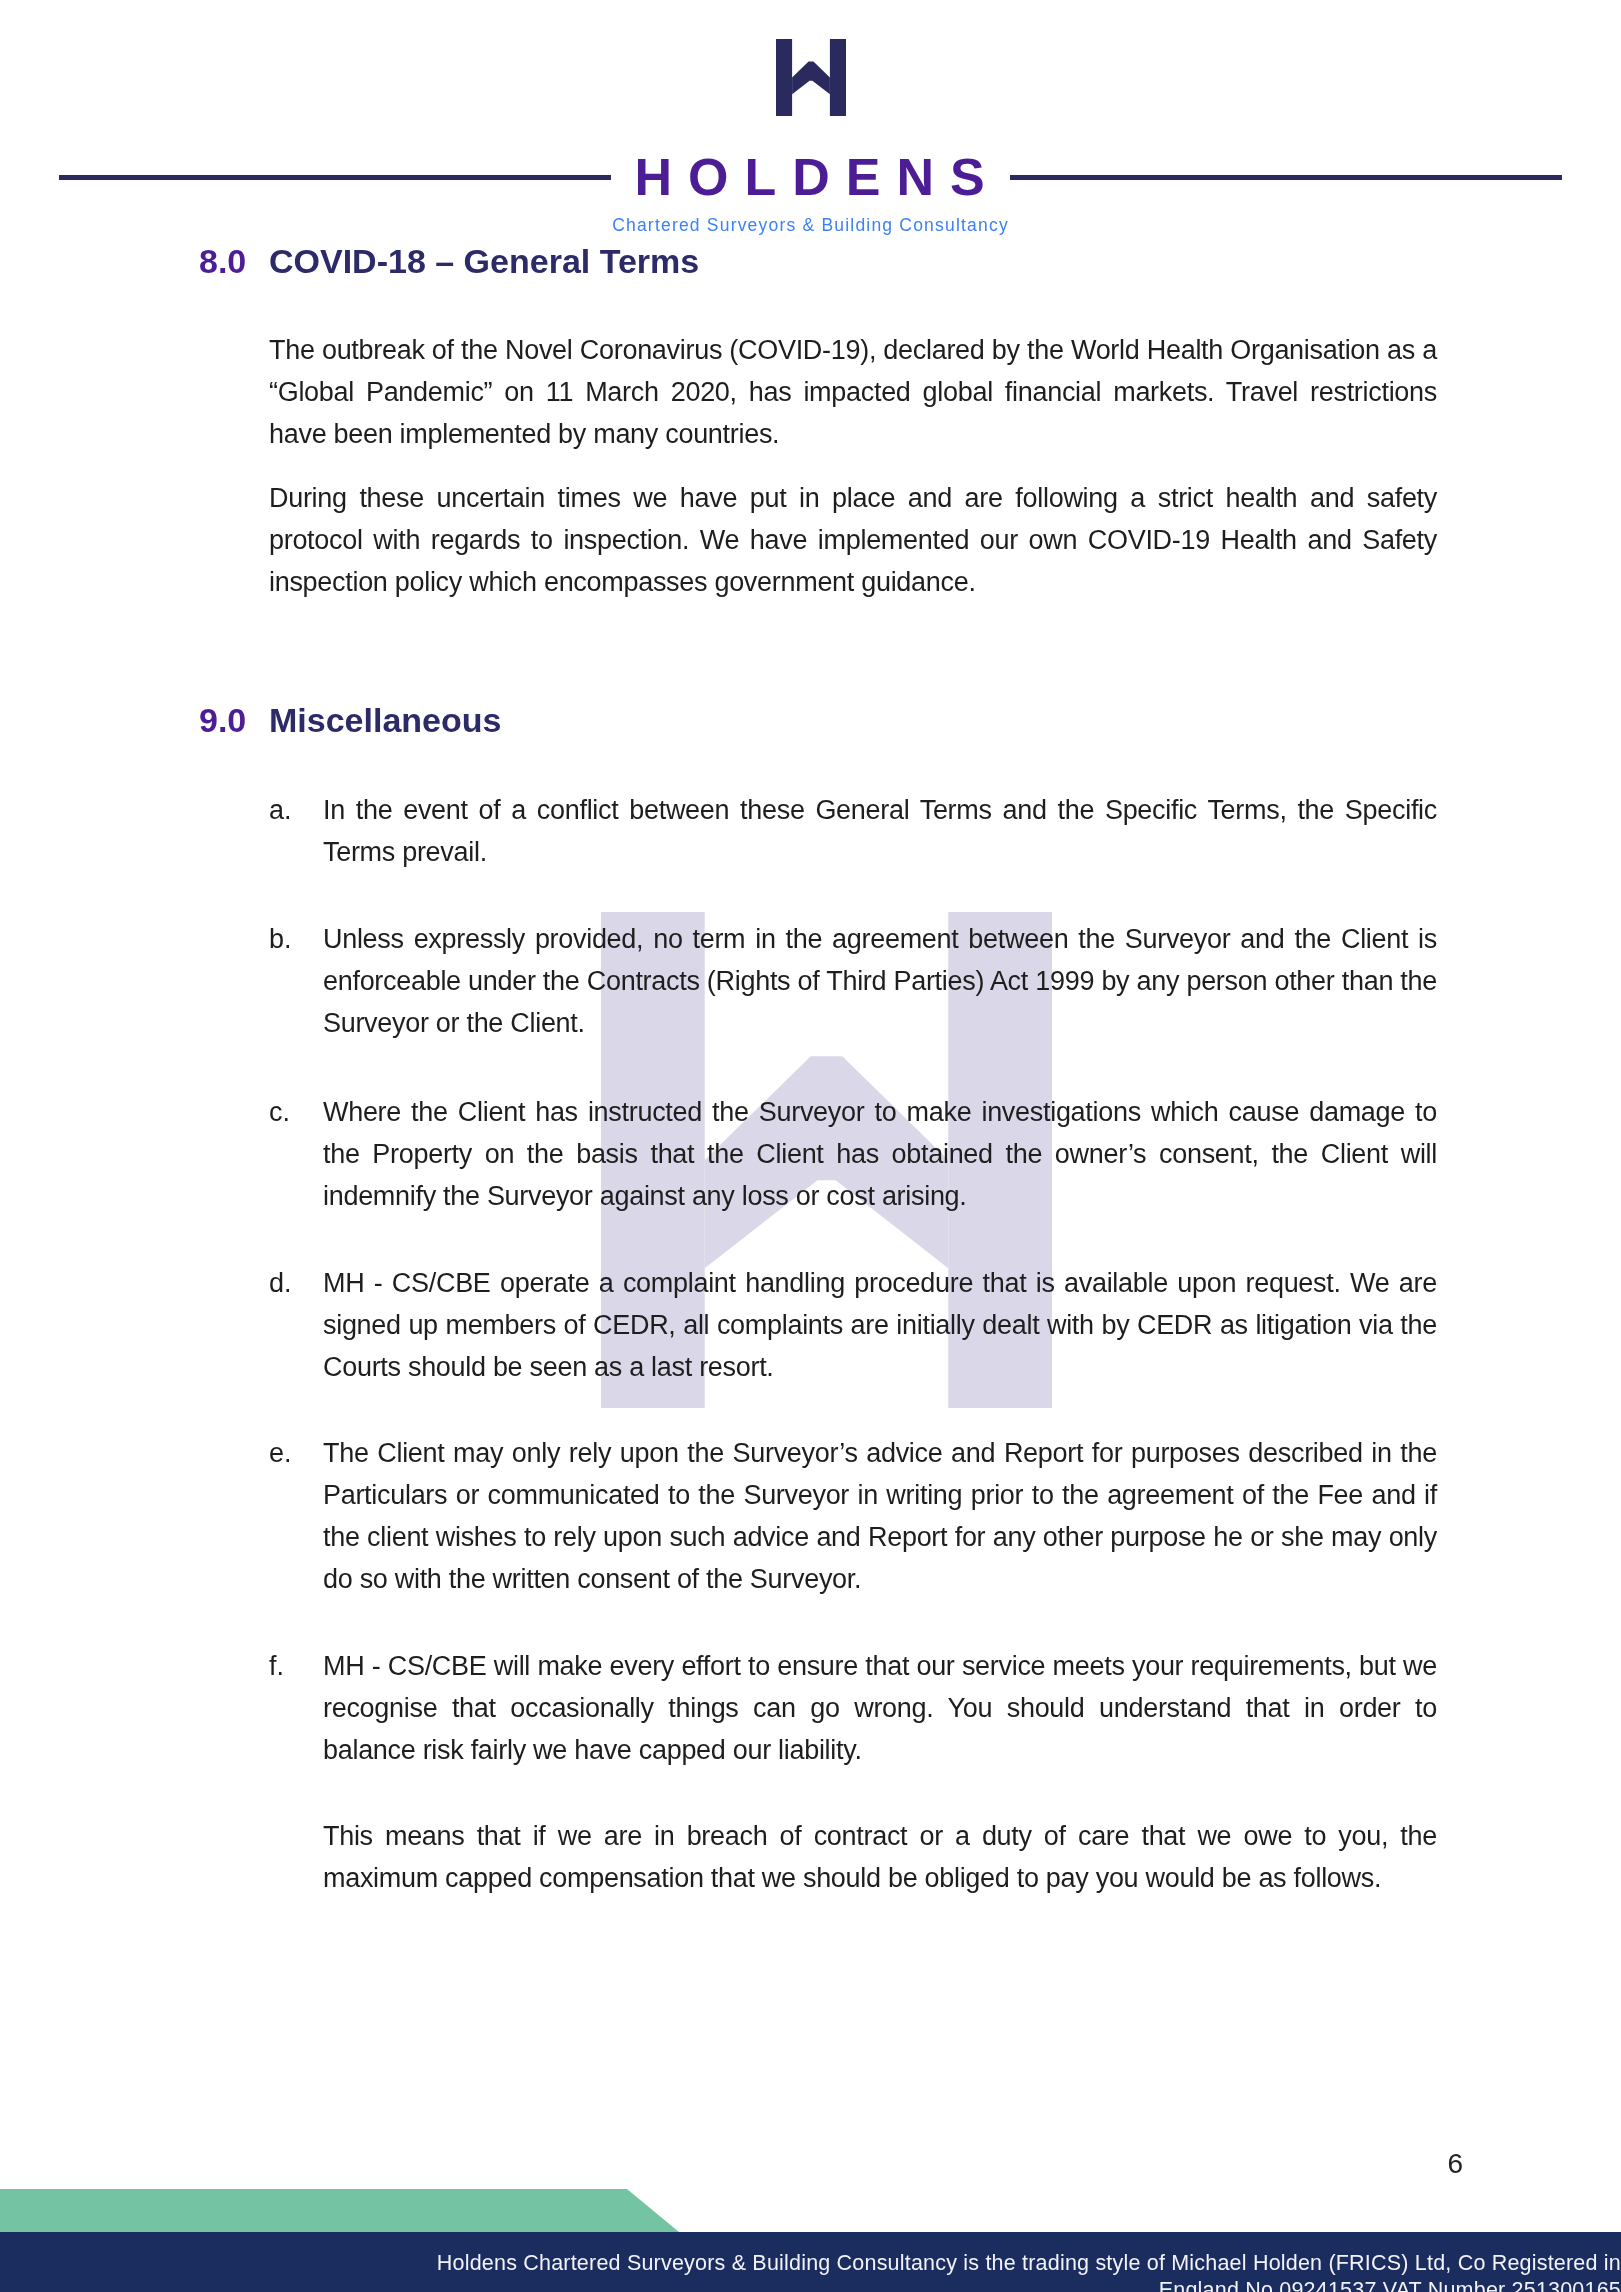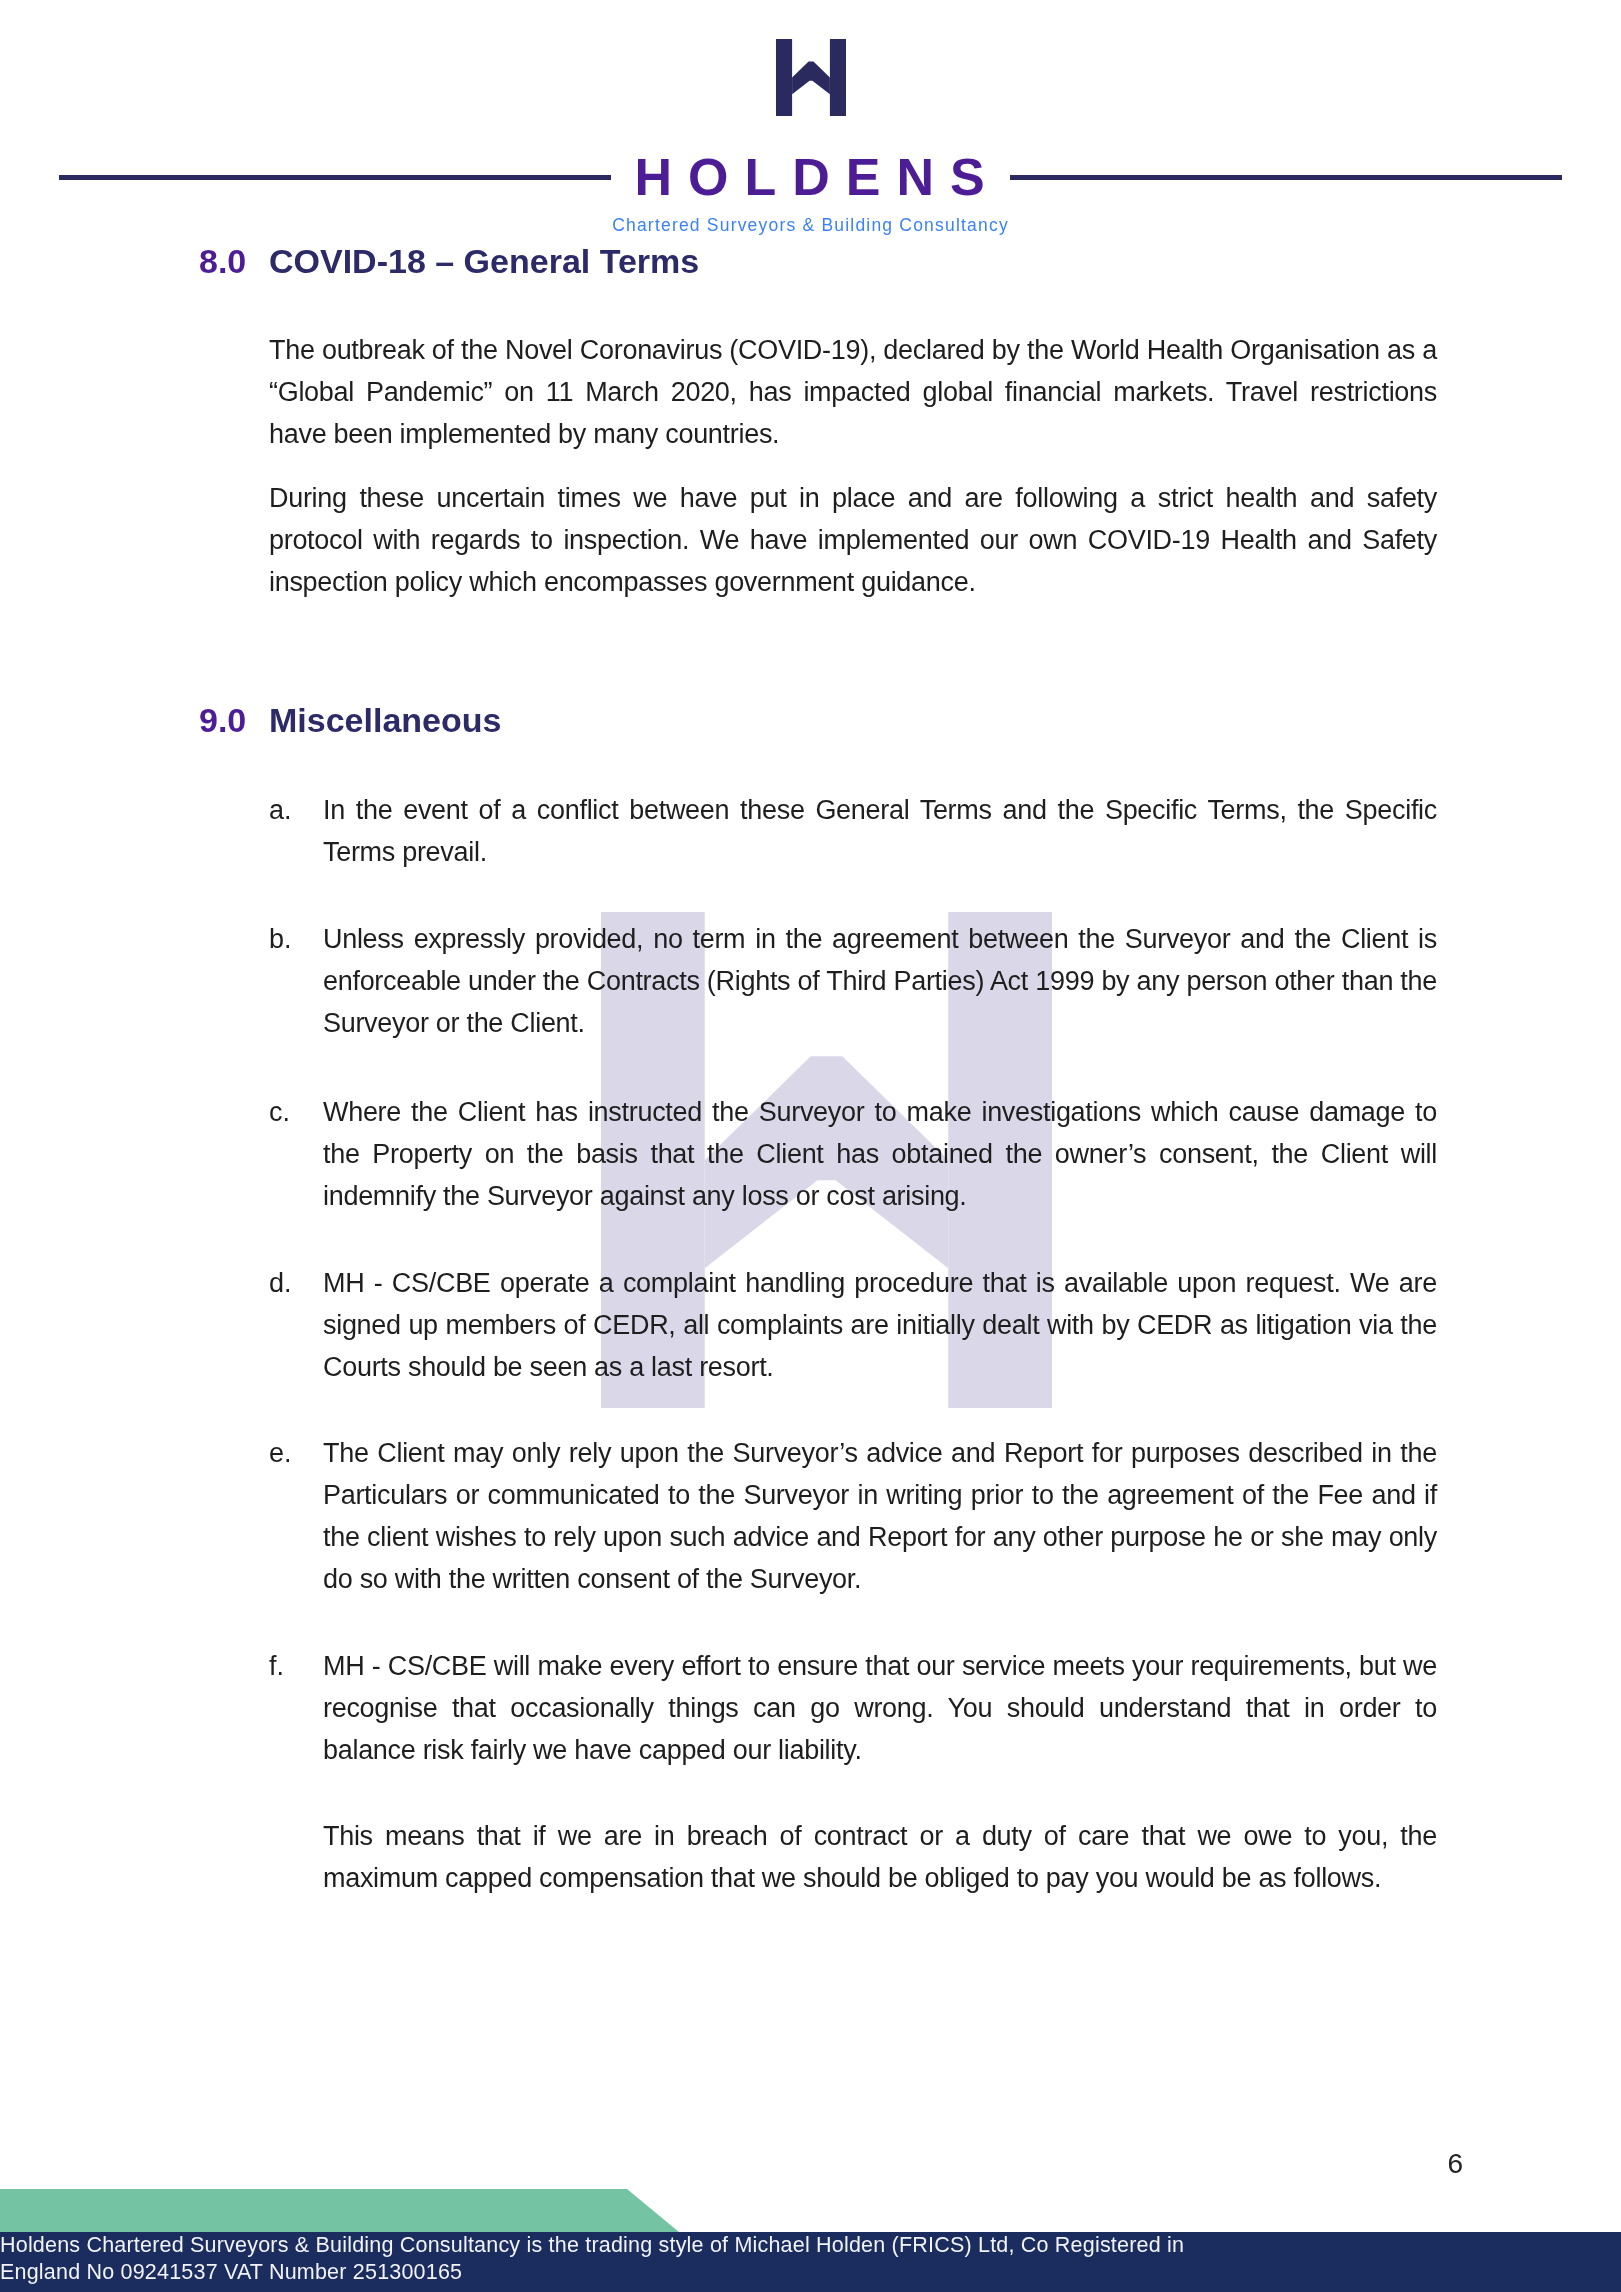--- a/index.html
+++ b/index.html
@@ -99,22 +99,22 @@
     width:679px; height:43px;
     background:#74c4a3;
     clip-path:polygon(0 0, 627px 0, 679px 100%, 0 100%);
     z-index:2;
   }
   .footer-bar {
     position:absolute; left:0; bottom:0;
     width:100%; height:61px;
     background:#1b2c5e;
     z-index:2;
-    text-align:left;
-    padding-top:0;
+    text-align:right;
+    padding-top:18px;
   }
   .footer-line {
     color:#f2f3f8;
     font-size:21.5px; line-height:27px;
     letter-spacing:0.2px;
   }
 </style>
 </head>
 <body>
 

